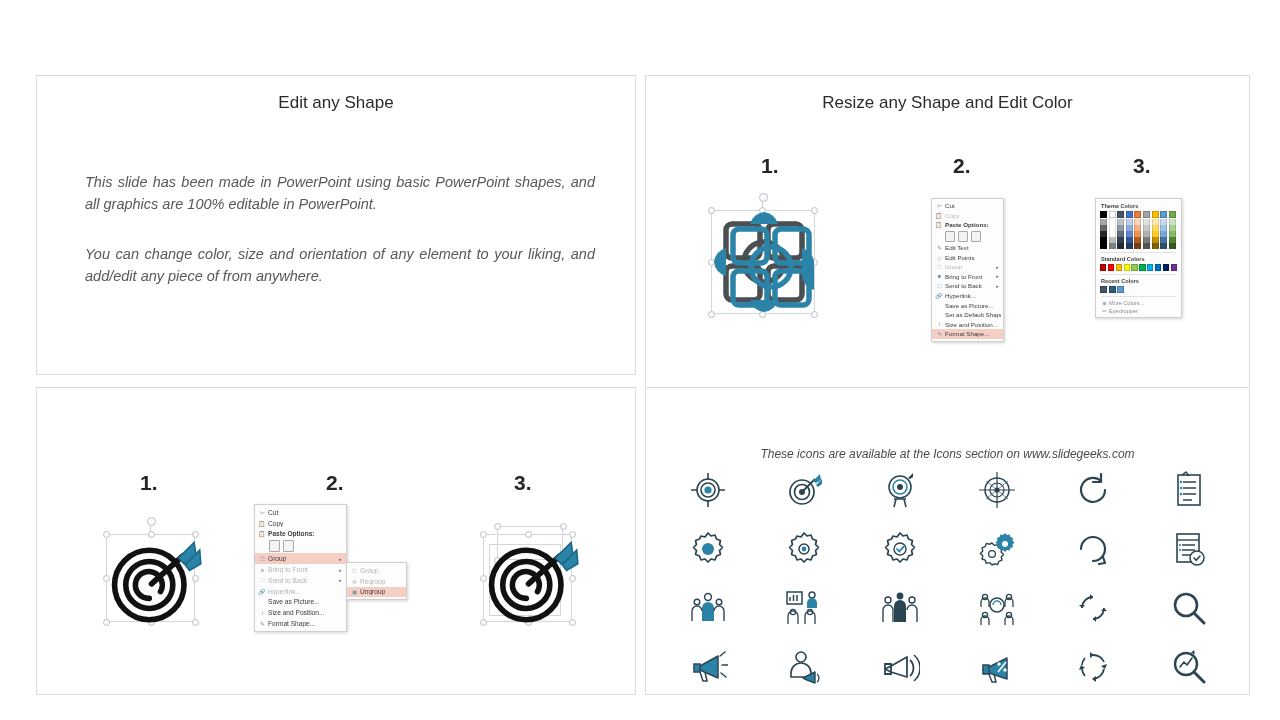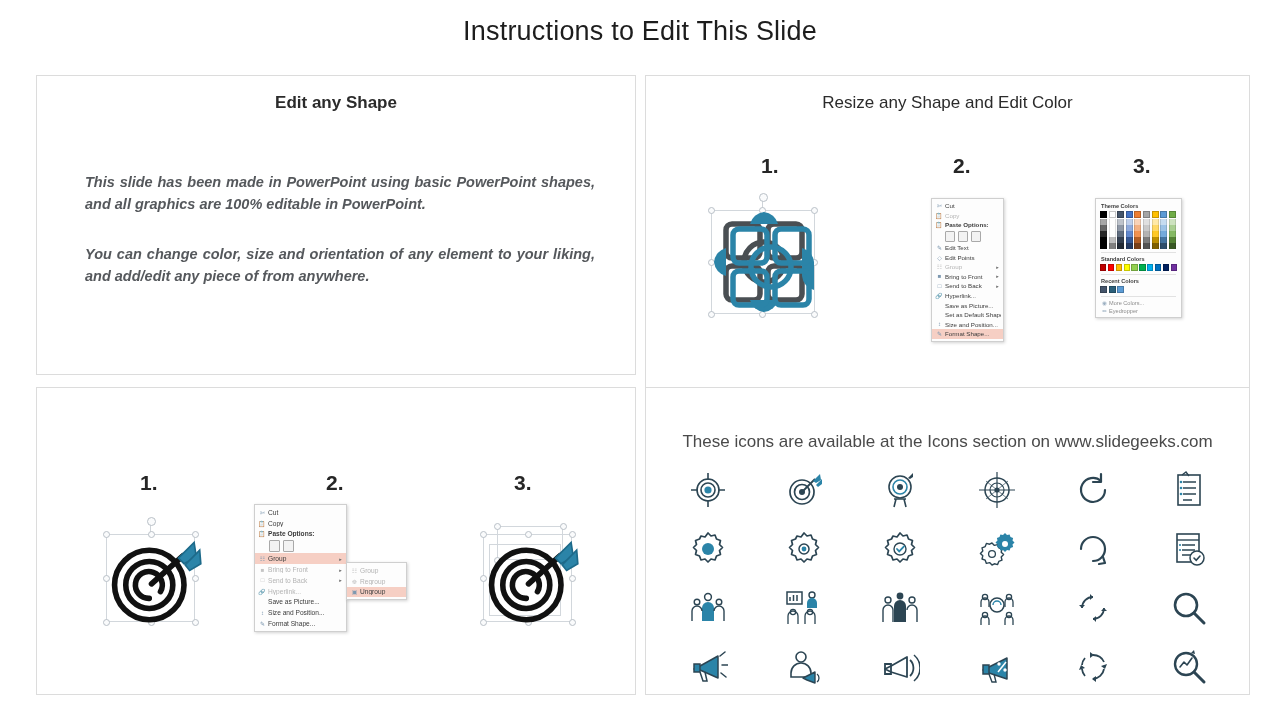--- a/index.html
+++ b/index.html
@@ -11,32 +11,32 @@
   .slide{position:absolute;inset:0;}
 
   .slide-title{
     position:absolute;top:16px;left:0;width:1280px;text-align:center;
     font-size:27px;color:#1d1d1d;letter-spacing:.2px;
   }
 
   .panel{
     position:absolute;border:1px solid #dcdcdc;background:#fff;box-sizing:border-box;
   }
-  #panel-tl{left:36px;top:75px;width:600px;height:300px;font-weight:bold;}
+  #panel-tl{left:36px;top:75px;width:600px;height:300px;}
   #panel-tr{left:645px;top:75px;width:605px;height:333px;}
   #panel-bl{left:36px;top:387px;width:600px;height:308px;}
   #panel-br{left:645px;top:387px;width:605px;height:308px;}
 
   .panel-title{
     position:absolute;top:17px;left:0;width:100%;text-align:center;
     font-size:17px;color:#2b2b2b;
   }
   .panel-sub{
-    position:absolute;top:44px;left:0;width:100%;text-align:center;
-    font-size:17px;color:#4a4a4a;
+    position:absolute;top:59px;left:0;width:100%;text-align:center;
+    font-size:12px;font-style:italic;color:#4a4a4a;
   }
 
   
   .body-text{
     position:absolute;left:48px;width:510px;
     font-size:14.5px;font-style:italic;color:#55585c;line-height:1.55;
     text-align:justify;
   }
   #body-p1{top:95px;}
   #body-p2{top:167px;}
@@ -94,21 +94,20 @@
     display:grid;grid-template-columns:repeat(6,1fr);grid-auto-rows:59px;
     align-items:center;justify-items:center;
   }
   .gicon{width:40px;height:40px;display:block;}
 </style>
 </head>
 <body>
 
 <div class="slide">
 
-  <div class="slide-title">Instructions to Edit This Slide</div>
 
   <div class="panel" id="panel-tl">
     <div class="panel-title">Edit any Shape</div>
     <div class="body-text" id="body-p1">This slide has been made in PowerPoint using basic PowerPoint shapes, and all graphics are 100% editable in PowerPoint.</div>
     <div class="body-text" id="body-p2">You can change color, size and orientation of any element to your liking, and add/edit any piece of from anywhere.</div>
   </div>
 
   <div class="panel" id="panel-tr">
     <div class="panel-title">Resize any Shape and Edit Color</div>
 

